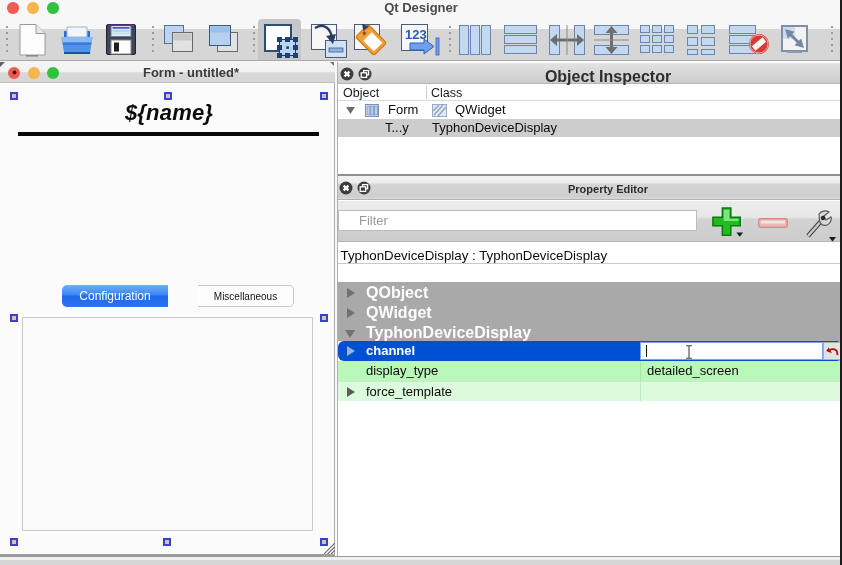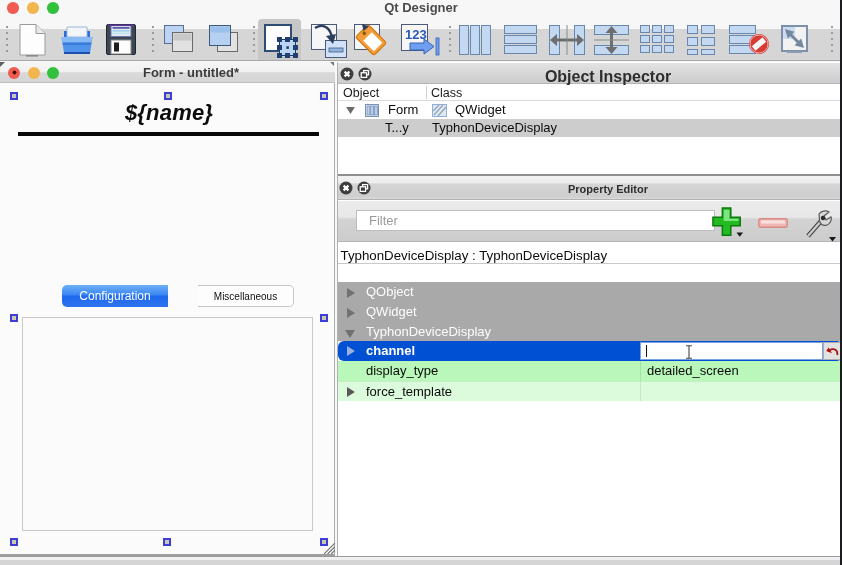--- a/index.html
+++ b/index.html
@@ -294,21 +294,21 @@
         <svg width="14" height="14" viewBox="0 0 14 14">
           <circle cx="7" cy="7" r="6.5" fill="#3e3e40"></circle>
           <rect x="5.6" y="3.6" width="5" height="4.2" fill="none" stroke="#fff" stroke-width="1.3"></rect>
           <rect x="3.2" y="5.8" width="5.4" height="4.6" fill="#3e3e40" stroke="#fff" stroke-width="1.3"></rect>
         </svg>
       </div>
     <div class="abs" style="left:270px;top:7px;transform:translateX(-50%);font-size:11px;font-weight:bold;color:#2e2e2e;text-align:right;">Property Editor</div>
   </div>
 
   <div class="abs" style="left:0;top:139px;width:505px;height:41px;background:linear-gradient(180deg,#ebebeb 0%,#e8e8e8 40%,#d3d3d3 46%,#cccccc 100%);border-bottom:1px solid #b5b5b5;">
-    <div class="abs" style="left:18px;top:9px;width:359px;height:21px;background:#fff;border:1px solid #bdbdbd;font-size:13px;color:#9a9a9a;line-height:19px;padding-left:12px;">Filter</div>
+    <div class="abs" style="left:0;top:9px;width:359px;height:21px;background:#fff;border:1px solid #bdbdbd;font-size:13px;color:#9a9a9a;line-height:19px;padding-left:20px;">Filter</div>
     <svg class="abs" style="left:374px;top:6px;" width="32" height="32" viewBox="0 0 34 34">
       <path d="M11 1 H20 V11 H30 V20 H20 V30 H11 V20 H1 V11 H11 Z" fill="#22bb22" stroke="#0d7a0d" stroke-width="1.6"></path>
       <path d="M12.5 3 H18.5 V12.5 H28 V15 H12.5 Z" fill="#8ae88a" opacity="0.9"></path>
       <path d="M26 27 H33 L29.5 31.5 Z" fill="#1a1a1a"></path>
     </svg>
     <svg class="abs" style="left:420px;top:17px;" width="30" height="10" viewBox="0 0 30 10">
       <rect x="0.8" y="0.8" width="28.4" height="8.4" rx="1.5" fill="#f0b8b4" stroke="#d98c86" stroke-width="1.4"></rect>
       <rect x="3" y="2.5" width="24" height="3" fill="#fbe2e0"></rect>
     </svg>
     <svg class="abs" style="left:464px;top:9px;" width="36" height="32" viewBox="0 0 36 32">
@@ -368,18 +368,18 @@
 
   <div class="abs" style="left:0;top:319px;width:505px;height:20px;background:#dcfadc;border-top:1px solid #c6eec6;font-size:13px;color:#0c0c0c;">
     <svg class="abs" style="left:9px;top:5px;" width="8" height="10" viewBox="0 0 8 10">
         <path d="M0 0 L8 5 L0 10 Z" fill="#5a5a5a"></path>
       </svg>
     <span class="abs" style="left:28px;top:2px;">force_template</span>
     <div class="abs" style="left:302px;top:0;width:1px;height:19px;background:#c2eac2;"></div>
   </div>
 </div>
 <style>
-.grouplbl { font-size:13px; font-weight:normal; color:#fdfdfd; }
+.grouplbl { font-size:16px; font-weight:bold; color:#fdfdfd; }
 </style>
 
 <div class="abs" style="left:0;top:556px;width:842px;height:9px;border-top:1px solid #9a9a9a;background:linear-gradient(180deg,#f0f0f0 0,#f0f0f0 3px,#d5d5d5 3.5px,#d5d5d5 100%);"></div>
 
 <div class="abs" style="left:840px;top:0;width:2px;height:565px;background:#1c1c1e;"></div>
 
 </body></html>

